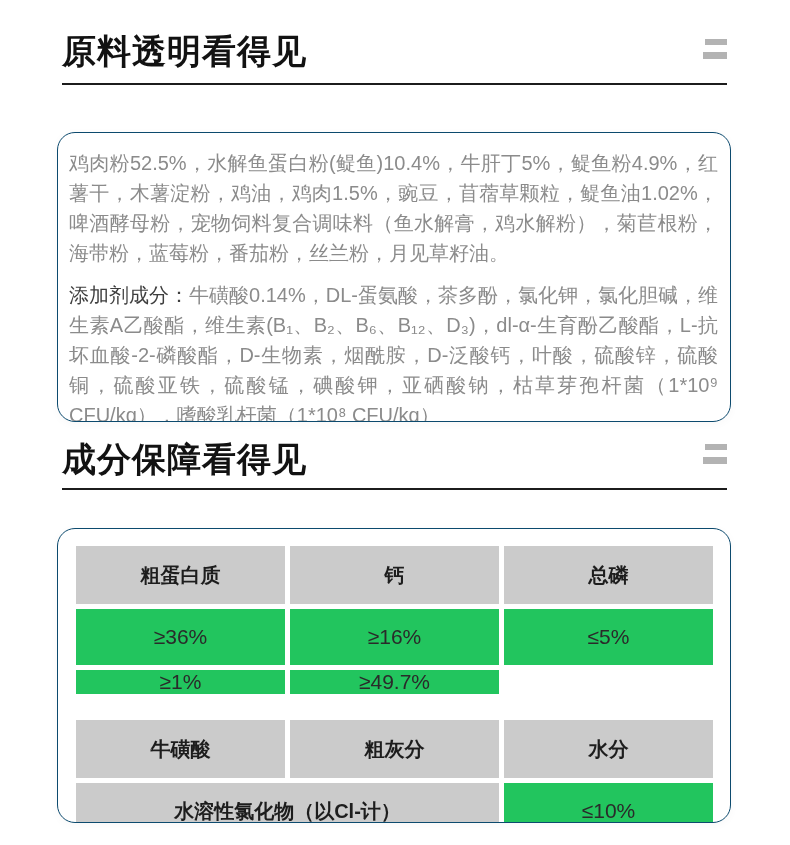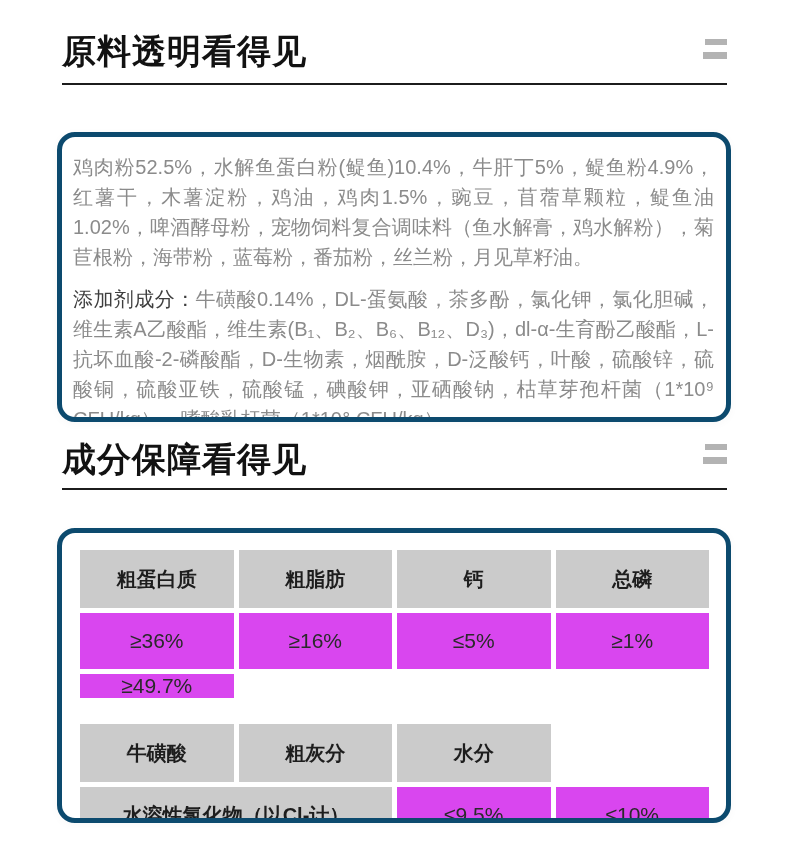--- a/index.html
+++ b/index.html
@@ -43,21 +43,21 @@
   }
   .header-1 .equals-icon { top: 31px; }
   .header-2 .equals-icon { top: 22px; }
   .equals-icon .bar-top   { width: 22px; height: 6px; background: #b3b3b3; }
   .equals-icon .bar-bottom{ width: 24px; height: 7px; background: #b3b3b3; margin-top: 7px; }
   
   .card {
     margin-left: 57px;
     margin-right: 59px;
     background: #ffffff;
-    border: 5px solid #0c4a6e;
+    border: 1px solid #0c4a6e;
     border-radius: 18px;
     box-shadow: 0 2px 10px rgba(0,0,0,0.03);
     overflow: hidden;
   }
   .ingredients-card {
     margin-top: 47px;
     height: 290px;
     padding: 15px 12px 0 11px;
   }
   .ingredients-card p {
@@ -72,39 +72,39 @@
     color: #3e3e3e;
   }
   
   .nutrition-card {
     margin-top: 38px;
     height: 295px;
     padding: 17px 17px 14px 18px;
   }
   .nutri-grid {
     display: grid;
-    grid-template-columns: repeat(4, 1fr);
+    grid-template-columns: repeat(3, 1fr);
     grid-template-rows: 58px 56px;
     gap: 5px;
   }
   .nutri-grid.second { margin-top: 26px; }
   .cell {
     display: flex;
     align-items: center;
     justify-content: center;
     text-align: center;
   }
   .th {
     background: #cbcbcb;
     font-size: 20px;
     font-weight: 700;
     color: #1d1d1d;
   }
   .td {
-    background: #d946ef;
+    background: #22c55e;
     font-size: 21px;
     color: #2a2a2a;
     text-align: right;
   }
   .wide { grid-column: span 2; }
 </style>
 </head>
 <body>
 
 <div class="page">
@@ -128,33 +128,31 @@
     <span class="equals-icon">
       <span class="bar-top"></span>
       <span class="bar-bottom"></span>
     </span>
     <div class="rule"></div>
   </div>
 
   <div class="card nutrition-card">
     <div class="nutri-grid first">
       <div class="cell th">粗蛋白质</div>
-      <div class="cell th">粗脂肪</div>
       <div class="cell th">钙</div>
       <div class="cell th">总磷</div>
       <div class="cell td">≥36%</div>
       <div class="cell td">≥16%</div>
       <div class="cell td">≤5%</div>
       <div class="cell td">≥1%</div>
       <div class="cell td">≥49.7%</div>
     </div>
     <div class="nutri-grid second">
       <div class="cell th">牛磺酸</div>
       <div class="cell th">粗灰分</div>
       <div class="cell th">水分</div>
       <div class="cell th wide">水溶性氯化物（以Cl-计）</div>
-      <div class="cell td">≤9.5%</div>
       <div class="cell td">≤10%</div>
       <div class="cell td wide">≥0.3%</div>
     </div>
   </div>
 
 </div>
 
 </body></html>

